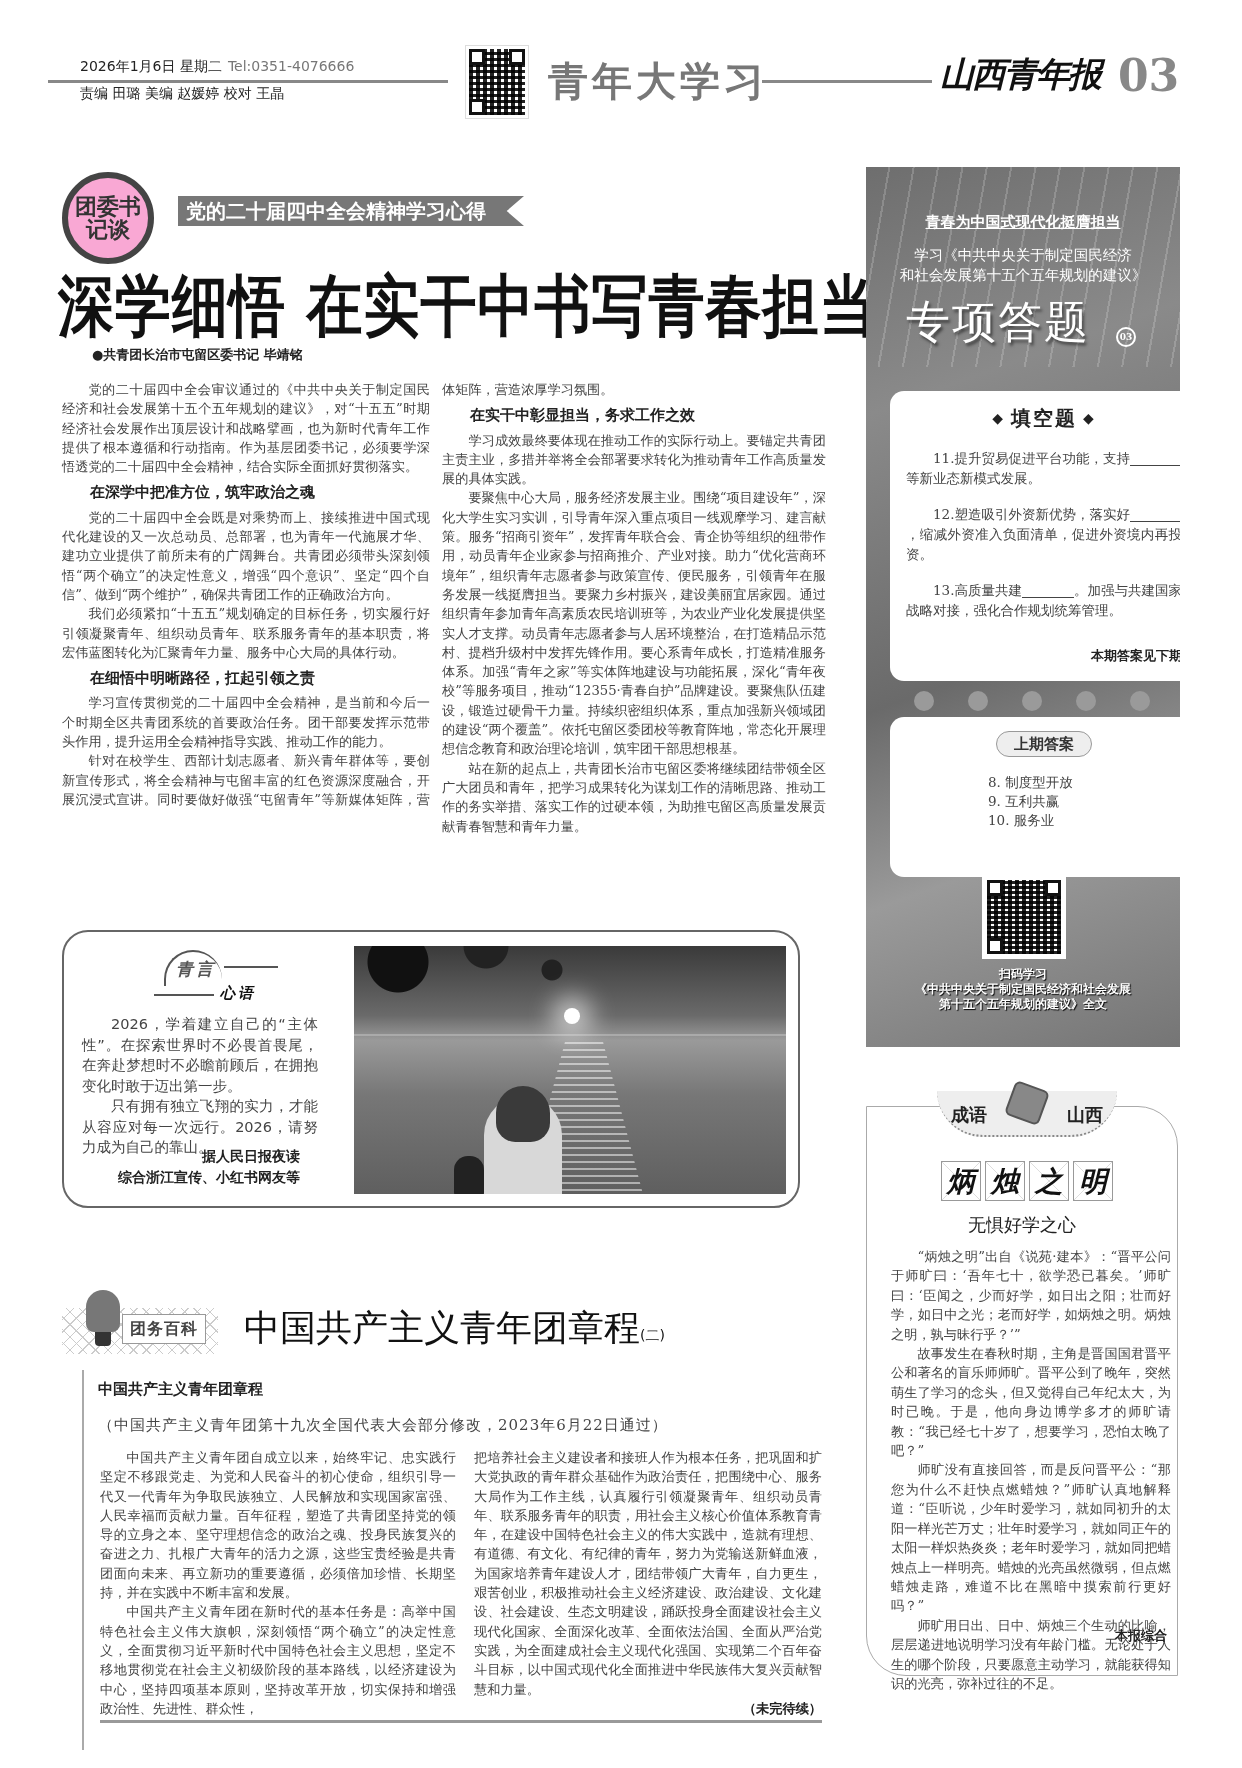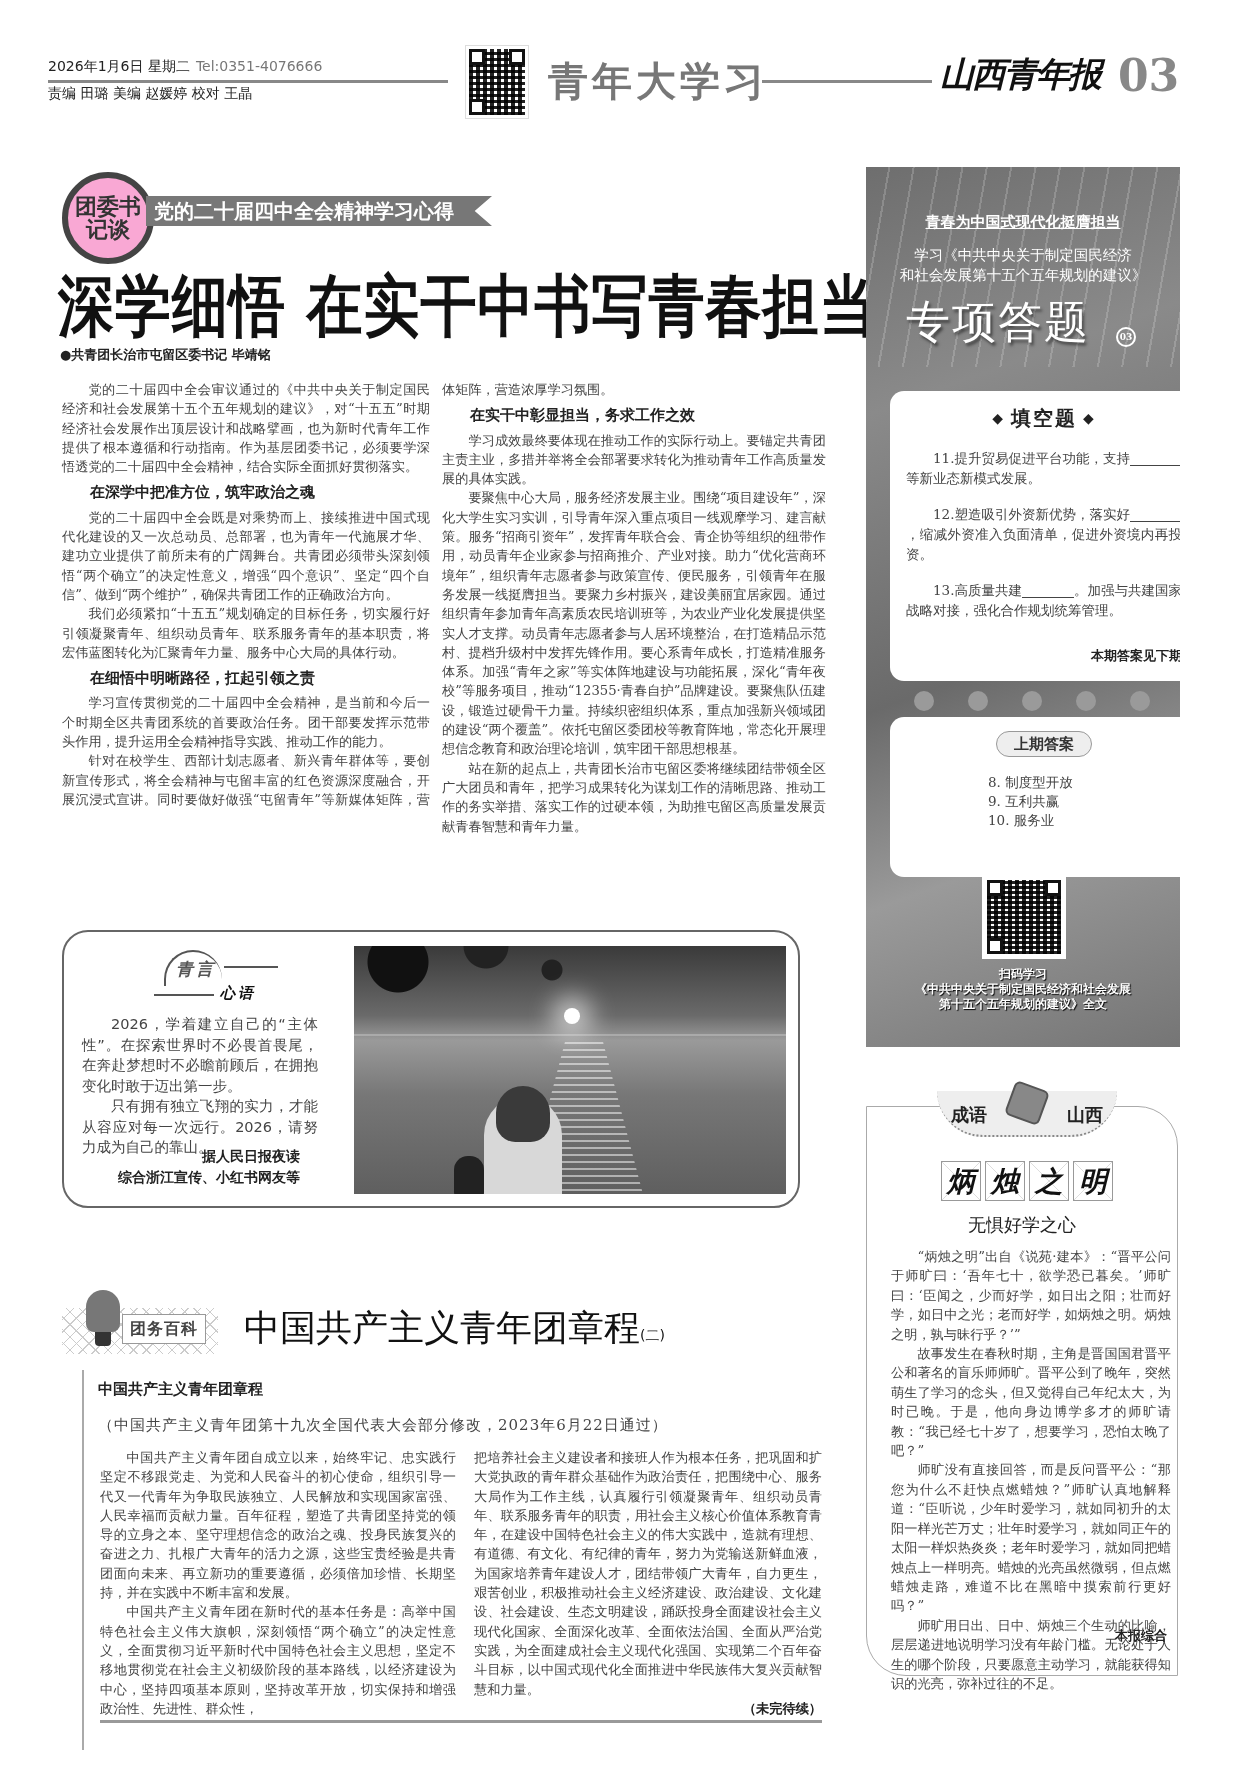--- a/index.html
+++ b/index.html
@@ -1,19 +1,19 @@
 <!DOCTYPE html>
 <html><head>
 <meta charset="utf-8">
 <style>
   * { box-sizing: border-box; margin: 0; padding: 0; }
   html, body { width: 1242px; height: 1768px; background: #fff; overflow: hidden; }
   body { position: relative; font-family: "DejaVu Serif", "Liberation Serif", serif; color: #333; }
   .abs { position: absolute; }
-  .sans { font-family: "DejaVu Sans", "Liberation Sans", sans-serif; }
+  .sans { font-family: "DejaVu Sans", "Liberation Sans", sans-serif; margin-left: 32px; }
   .serif { font-family: "DejaVu Serif", "Liberation Serif", serif; }
 
   
   .mh-date { left: 48px; top: 58px; font-size: 14px; color: #222; white-space: nowrap; }
   .mh-date .tel { color: #777; margin-left: 6px; }
   .mh-rule { left: 48px; top: 80px; width: 400px; height: 3px; background: #888; }
   .mh-editors { left: 48px; top: 85px; font-size: 14px; color: #222; white-space: nowrap; }
   .mh-qr { left: 466px; top: 46px; width: 62px; height: 72px; background:
       repeating-linear-gradient(90deg, #222 0 4px, #fff 4px 7px),
       repeating-linear-gradient(0deg, #222 0 3px, #fff 3px 6px); background-blend-mode: multiply; border: 3px solid #fff; outline: 1px solid #ddd; }

